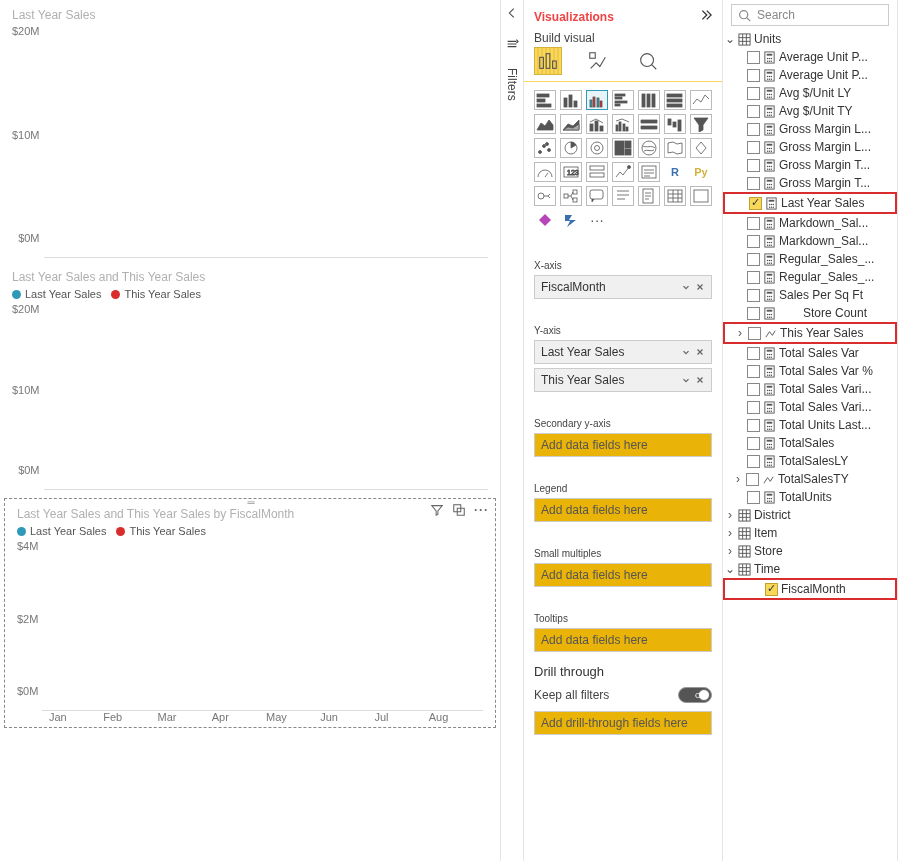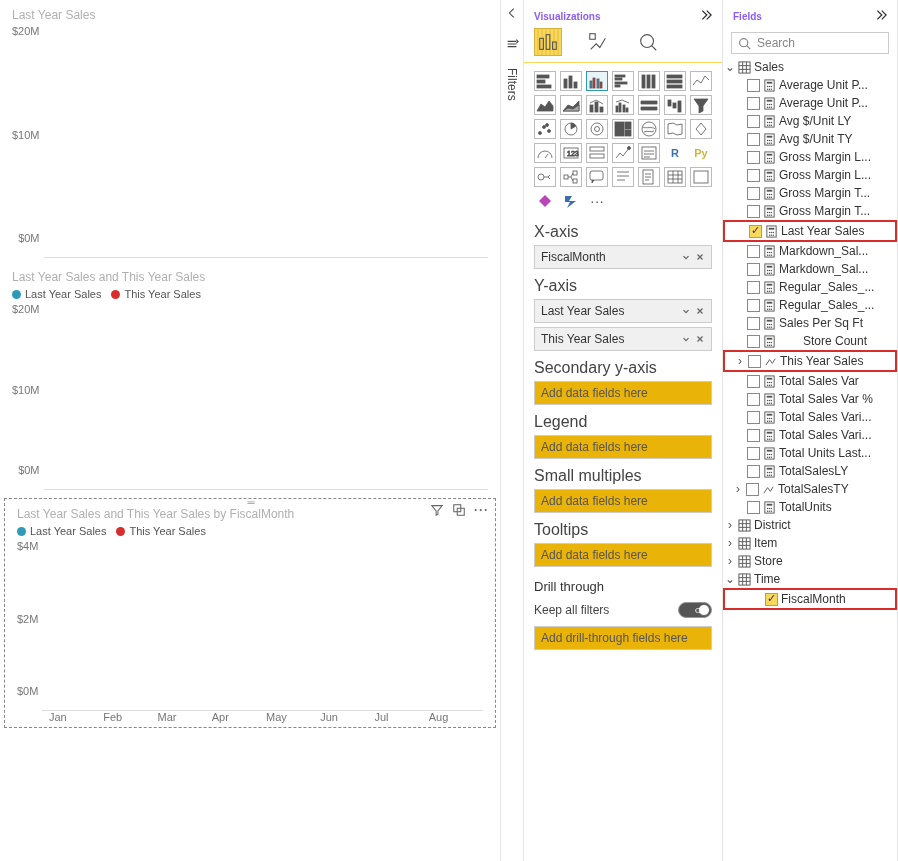--- a/index.html
+++ b/index.html
@@ -34,42 +34,42 @@
   .viz-toolbar { position:absolute; top:4px; right:6px; display:flex; gap:8px; color:#666; }
   .viz-toolbar svg { width:14px; height:14px; stroke:#666; fill:none; stroke-width:1.2; }
   .dots { letter-spacing:1px; font-weight:bold; }
 
   .edge { flex: 0 0 24px; border-left:1px solid #e5e5e5; border-right:1px solid #e5e5e5; display:flex; flex-direction:column; align-items:center; padding-top:6px; gap:14px; color:#444; }
   .edge svg { width:14px;height:14px; stroke:#444; fill:none; stroke-width:1.2;}
   .edge-label { writing-mode: vertical-rl; font-size:12px; color:#444; }
 
   
   .panel { display:flex; flex-direction:column; border-right:1px solid #e5e5e5; }
-  .panel-header { display:flex; align-items:center; justify-content:space-between; padding:8px 10px 4px 10px; font-size:10px; font-weight:600; color:#8b5cf6; }
+  .panel-header { display:flex; align-items:center; justify-content:space-between; padding:8px 10px 4px 10px; font-size:12px; font-weight:600; color:#ef4444; }
   .panel-header svg { width:14px;height:14px; stroke:#333; fill:none; stroke-width:1.5;}
   .viz-panel { flex: 0 0 180px; }
   .fields-panel { flex: 1; min-width:0; }
 
   .build-tabs { display:flex; align-items:center; gap:22px; padding: 0 10px 6px 10px; border-bottom:1px solid #f8d85b;}
   .build-tab { width:28px;height:28px; display:flex; align-items:center;justify-content:center; }
   .build-tab.selected { background: repeating-linear-gradient(90deg,#f8d85b 0 2px,#f0c94a 2px 4px); border:1px solid #d4b23c; }
   .build-tab svg{ width:22px;height:22px; stroke:#555; fill:none; stroke-width:1.2;}
   .build-label { font-size:12px; color:#444; padding: 2px 10px 2px 10px; }
 
   .viz-gallery { display:grid; grid-template-columns: repeat(7, 22px); gap:4px 4px; padding:8px 10px; }
   .viz-gallery .g { width:22px;height:20px; border:1px solid #bbb; display:flex;align-items:center;justify-content:center; position:relative;}
   .viz-gallery .g.hl { background:#e8f4f8; border-color:#2e9ab8;}
   .viz-gallery .g svg{ width:18px;height:16px; stroke:#555; fill:#555; stroke-width:0.8;}
   .viz-gallery .g.text{ border:none; font-size:11px; font-weight:600; color:#3a6fb0;}
   .viz-gallery .g.py{ color:#d4b23c;}
   .viz-gallery .g.more{border:none; color:#555; font-size:14px;}
   .viz-gallery .g.shape{border:none;}
 
   .wells { padding: 0 10px 10px 10px; display:flex; flex-direction:column; gap:4px; overflow-y:auto; }
-  .well-label { font-size:16px; color:#444; margin-top:4px; }
+  .well-label { font-size:10px; color:#444; margin-top:22px; }
   .well-box { border:1px solid #ccc; background:#eab308; padding:4px 6px; font-size:12px; color:#555; display:flex; align-items:center; justify-content:space-between;}
   .well-box.filled { background:#f0f0f0; color:#333;}
   .chev-x { display:flex; gap:4px; align-items:center; color:#666;}
   .chev-x svg{width:10px;height:10px;stroke:#666;fill:none;stroke-width:1.5;}
 
   .toggle-row{display:flex;justify-content:space-between;align-items:center;font-size:12px;color:#444;padding:4px 0;}
   .toggle{width:34px;height:16px;border-radius:8px;background:#eee;border:1px solid #999;position:relative;font-size:8px;display:flex;align-items:center;}
   .toggle .knob{width:12px;height:12px;border-radius:50%;background:#fff;border:1px solid #666;position:absolute;}
   .toggle.off .knob{left:1px;} .toggle.on .knob{right:1px;}
   .toggle.on{background:#555;}
@@ -239,20 +239,21 @@
   <span class="edge-label">Filters</span>
 </div>
 
 <div class="panel viz-panel">
   <div class="panel-header">
     <span>Visualizations</span>
     <span><svg viewBox="0 0 16 16">
           <path d="M5 3l5 5-5 5M10 3l5 5-5 5"></path>
         </svg></span>
   </div>
+  <div class="build-label">Build visual</div>
   <div class="build-tabs">
     <div class="build-tab selected">
         <svg viewBox="0 0 24 24">
           <rect x="3" y="8" width="4" height="12"></rect>
           <rect x="10" y="4" width="4" height="16"></rect>
           <rect x="17" y="12" width="4" height="8"></rect>
         </svg>
       </div>
     <div class="build-tab">
         <svg viewBox="0 0 24 24">
@@ -565,41 +566,35 @@
           <span class="txt">On</span>
         </span>
     </div>
     <div class="well-box">
         <span>Add drill-through fields here</span>
       </div>
   </div>
 </div>
 
 <div class="panel fields-panel">
-  <div class="panel-header">
-    <span>Fields</span>
-    <span><svg viewBox="0 0 16 16">
-          <path d="M5 3l5 5-5 5M10 3l5 5-5 5"></path>
-        </svg></span>
-  </div>
   <div class="search-box">
     <svg viewBox="0 0 16 16">
         <circle cx="7" cy="7" r="5"></circle>
         <path d="M11 11l4 4"></path>
       </svg>
     <span>Search</span>
   </div>
   <div class="field-tree" id="field-tree">
       <div class="tree-row lvl0">
         <span class="caret">⌄</span>
         <svg class="tbl-icon ytable" viewBox="0 0 14 14">
           <rect x="1" y="1" width="12" height="12" fill="none" stroke="#555"></rect>
           <path d="M1 5h12M1 9h12M5 1v12M9 1v12" stroke="#555"></path>
         </svg>
-        <span class="flabel">Sales</span>
+        <span class="flabel">Units</span>
       </div>
       <div class="tree-row " style="padding-left:24px;">
         <span class="chk "></span>
         <svg class="tbl-icon" viewBox="0 0 14 14">
           <rect x="2" y="1" width="10" height="12" fill="none" stroke="#555"></rect>
           <rect x="4" y="3" width="6" height="2" fill="#555"></rect>
           <circle cx="5" cy="8" r="0.8" fill="#555"></circle>
           <circle cx="7" cy="8" r="0.8" fill="#555"></circle>
           <circle cx="9" cy="8" r="0.8" fill="#555"></circle>
           <circle cx="5" cy="11" r="0.8" fill="#555"></circle>
@@ -874,20 +869,34 @@
           <rect x="2" y="1" width="10" height="12" fill="none" stroke="#555"></rect>
           <rect x="4" y="3" width="6" height="2" fill="#555"></rect>
           <circle cx="5" cy="8" r="0.8" fill="#555"></circle>
           <circle cx="7" cy="8" r="0.8" fill="#555"></circle>
           <circle cx="9" cy="8" r="0.8" fill="#555"></circle>
           <circle cx="5" cy="11" r="0.8" fill="#555"></circle>
           <circle cx="7" cy="11" r="0.8" fill="#555"></circle>
           <circle cx="9" cy="11" r="0.8" fill="#555"></circle>
         </svg>
         <span class="flabel">Total Units Last...</span>
+      </div>
+      <div class="tree-row " style="padding-left:24px;">
+        <span class="chk "></span>
+        <svg class="tbl-icon" viewBox="0 0 14 14">
+          <rect x="2" y="1" width="10" height="12" fill="none" stroke="#555"></rect>
+          <rect x="4" y="3" width="6" height="2" fill="#555"></rect>
+          <circle cx="5" cy="8" r="0.8" fill="#555"></circle>
+          <circle cx="7" cy="8" r="0.8" fill="#555"></circle>
+          <circle cx="9" cy="8" r="0.8" fill="#555"></circle>
+          <circle cx="5" cy="11" r="0.8" fill="#555"></circle>
+          <circle cx="7" cy="11" r="0.8" fill="#555"></circle>
+          <circle cx="9" cy="11" r="0.8" fill="#555"></circle>
+        </svg>
+        <span class="flabel">TotalSales</span>
       </div>
       <div class="tree-row " style="padding-left:24px;">
         <span class="chk "></span>
         <svg class="tbl-icon" viewBox="0 0 14 14">
           <rect x="2" y="1" width="10" height="12" fill="none" stroke="#555"></rect>
           <rect x="4" y="3" width="6" height="2" fill="#555"></rect>
           <circle cx="5" cy="8" r="0.8" fill="#555"></circle>
           <circle cx="7" cy="8" r="0.8" fill="#555"></circle>
           <circle cx="9" cy="8" r="0.8" fill="#555"></circle>
           <circle cx="5" cy="11" r="0.8" fill="#555"></circle>

